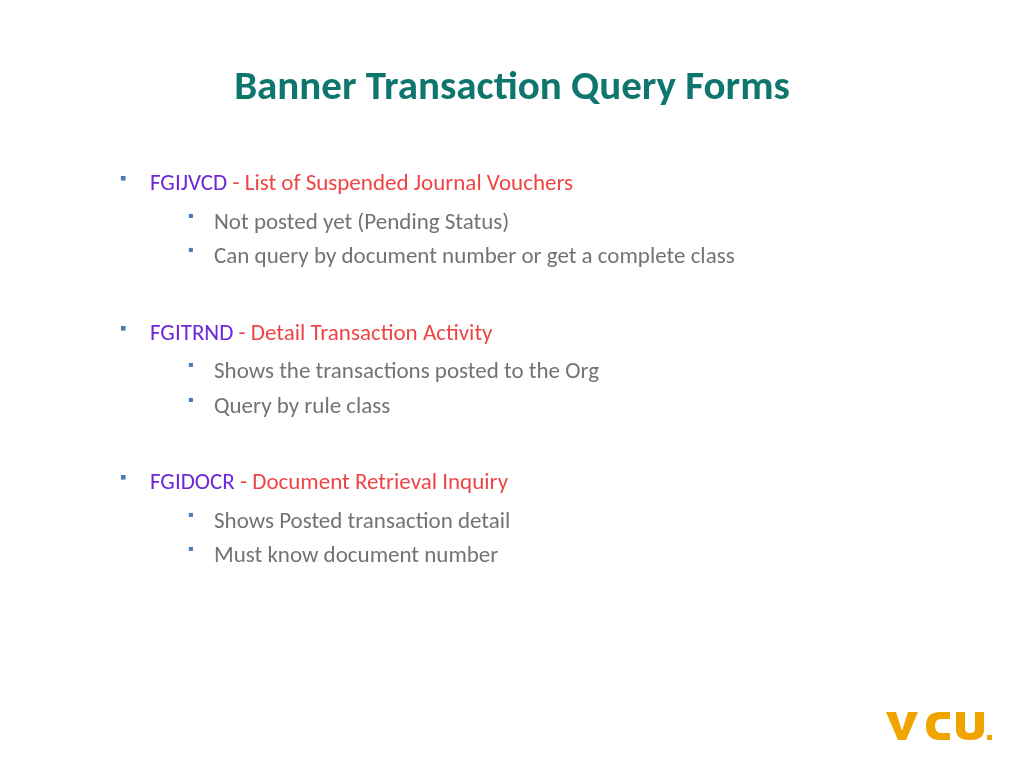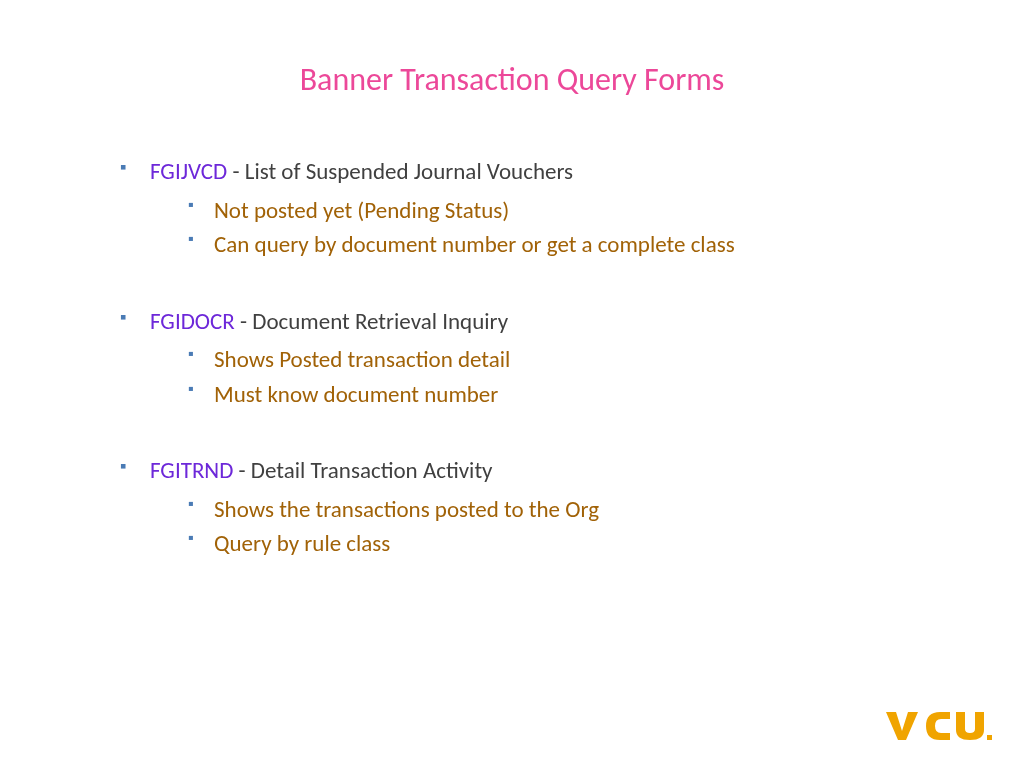--- a/index.html
+++ b/index.html
@@ -12,23 +12,23 @@
       overflow: hidden;
     }
     .slide {
       width: 100%;
       height: 100%;
       padding: 40px 80px 40px 80px;
       position: relative;
     }
     .title {
       text-align: center;
-      color: #ec4899;
-      font-size: 32px;
-      font-weight: 400;
+      color: #0f766e;
+      font-size: 41px;
+      font-weight: 700;
       margin-top: 20px;
       margin-bottom: 55px;
     }
     .outer-list {
       list-style: none;
       padding-left: 40px;
     }
     .outer-item {
       position: relative;
       padding-left: 30px;
@@ -41,33 +41,33 @@
       position: absolute;
       left: 0;
       top: 0;
       color: #4a7bb5;
       font-size: 18px;
     }
     .code {
       color: #6d28d9;
     }
     .desc {
-      color: #404040;
+      color: #ef4444;
     }
     .inner-list {
       list-style: none;
       padding-left: 38px;
       margin-top: 4px;
     }
     .inner-item {
       position: relative;
       padding-left: 26px;
       font-size: 23px;
       line-height: 1.5;
-      color: #a16207;
+      color: #737373;
     }
     .inner-item::before {
       content: "▪";
       position: absolute;
       left: 0;
       top: 0;
       color: #4a7bb5;
       font-size: 16px;
     }
     .logo {
@@ -87,31 +87,31 @@
 
   <ul class="outer-list">
     <li class="outer-item">
       <span class="code">FGIJVCD</span><span class="desc"> - List of Suspended Journal Vouchers</span>
       <ul class="inner-list">
         <li class="inner-item">Not posted yet (Pending Status)</li>
         <li class="inner-item">Can query by document number or get a complete class</li>
       </ul>
     </li>
     <li class="outer-item">
+      <span class="code">FGITRND</span><span class="desc"> - Detail Transaction Activity</span>
+      <ul class="inner-list">
+        <li class="inner-item">Shows the transactions posted to the Org</li>
+        <li class="inner-item">Query by rule class</li>
+      </ul>
+    </li>
+    <li class="outer-item">
       <span class="code">FGIDOCR</span><span class="desc"> - Document Retrieval Inquiry</span>
       <ul class="inner-list">
         <li class="inner-item">Shows Posted transaction detail</li>
         <li class="inner-item">Must know document number</li>
-      </ul>
-    </li>
-    <li class="outer-item">
-      <span class="code">FGITRND</span><span class="desc"> - Detail Transaction Activity</span>
-      <ul class="inner-list">
-        <li class="inner-item">Shows the transactions posted to the Org</li>
-        <li class="inner-item">Query by rule class</li>
       </ul>
     </li>
   </ul>
 
   <div class="logo">
     <svg width="110" height="34" viewBox="0 0 110 34">
       <g fill="#f0a400">
 
         <path d="M 2 3 L 12 3 L 18 22 L 24 3 L 34 3 L 22 31 L 14 31 Z"></path>
 

